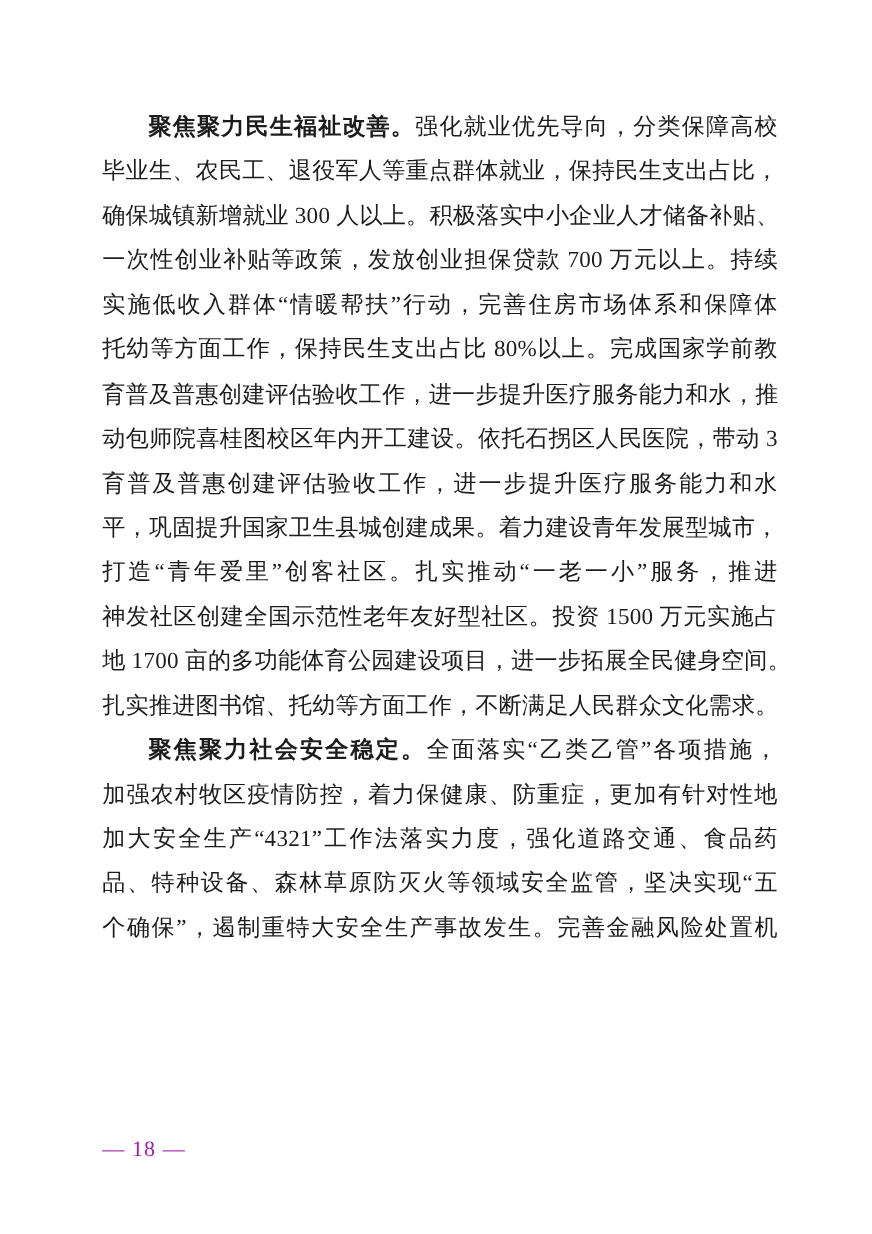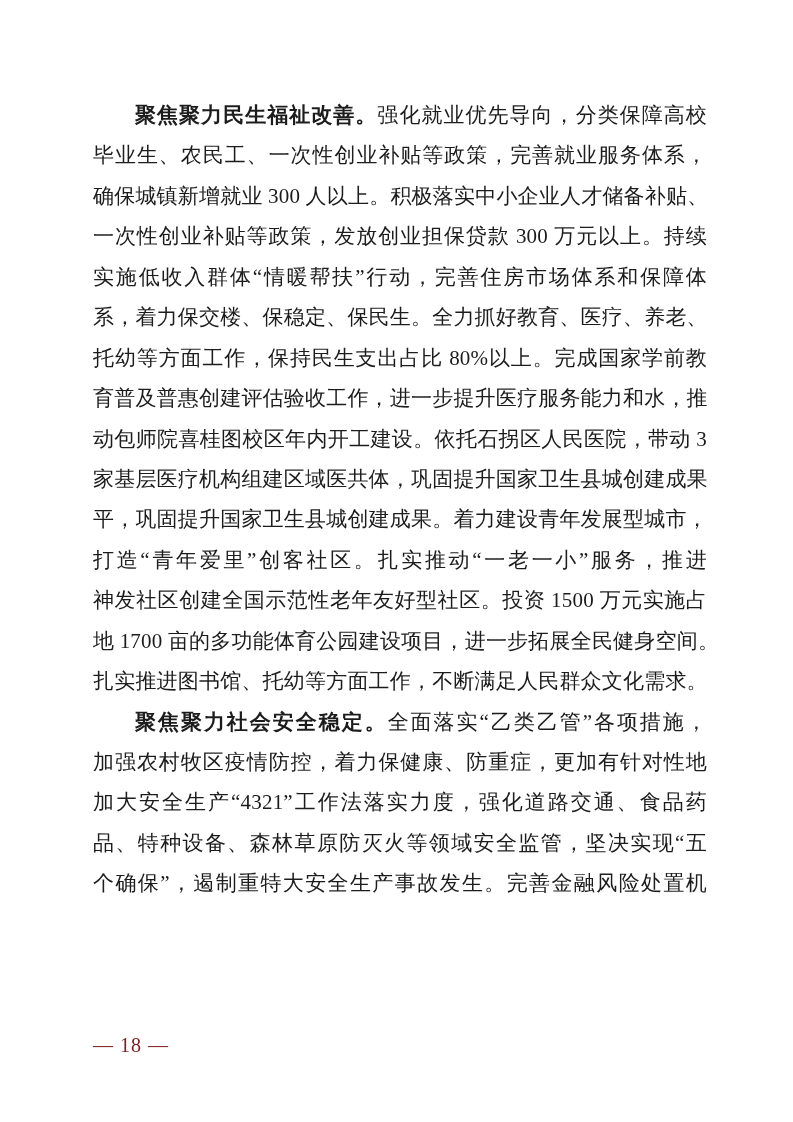--- a/index.html
+++ b/index.html
@@ -36,40 +36,39 @@
   }
   .bold {
     font-weight: 700;
   }
   .pagenum {
     position: absolute;
     left: 93px;
     top: 1033px;
     font-size: 20px;
     line-height: 24px;
-    color: #7f1d1d;
+    color: #a21caf;
     letter-spacing: 1px;
   }
 </style>
 </head>
 <body>
 
 <div class="page">
   <div class="textblock">
 
     <div class="line indent"><span class="bold">聚焦聚力民生福祉改善。</span><span>强化就业优先导向，分类保障高校</span></div>
-    <div class="line">毕业生、农民工、一次性创业补贴等政策，完善就业服务体系，</div>
+    <div class="line">毕业生、农民工、退役军人等重点群体就业，保持民生支出占比，</div>
     <div class="line">确保城镇新增就业 300 人以上。积极落实中小企业人才储备补贴、</div>
-    <div class="line">一次性创业补贴等政策，发放创业担保贷款 300 万元以上。持续</div>
+    <div class="line">一次性创业补贴等政策，发放创业担保贷款 700 万元以上。持续</div>
     <div class="line">实施低收入群体“情暖帮扶”行动，完善住房市场体系和保障体</div>
-    <div class="line">系，着力保交楼、保稳定、保民生。全力抓好教育、医疗、养老、</div>
     <div class="line">托幼等方面工作，保持民生支出占比 80%以上。完成国家学前教</div>
     <div class="line">育普及普惠创建评估验收工作，进一步提升医疗服务能力和水，推</div>
     <div class="line">动包师院喜桂图校区年内开工建设。依托石拐区人民医院，带动 3</div>
-    <div class="line">家基层医疗机构组建区域医共体，巩固提升国家卫生县城创建成果</div>
+    <div class="line">育普及普惠创建评估验收工作，进一步提升医疗服务能力和水</div>
     <div class="line">平，巩固提升国家卫生县城创建成果。着力建设青年发展型城市，</div>
     <div class="line">打造“青年爱里”创客社区。扎实推动“一老一小”服务，推进</div>
     <div class="line">神发社区创建全国示范性老年友好型社区。投资 1500 万元实施占</div>
     <div class="line">地 1700 亩的多功能体育公园建设项目，进一步拓展全民健身空间。</div>
     <div class="line">扎实推进图书馆、托幼等方面工作，不断满足人民群众文化需求。</div>
 
     <div class="line indent"><span class="bold">聚焦聚力社会安全稳定。</span><span>全面落实“乙类乙管”各项措施，</span></div>
     <div class="line">加强农村牧区疫情防控，着力保健康、防重症，更加有针对性地</div>
     <div class="line">加大安全生产“4321”工作法落实力度，强化道路交通、食品药</div>
     <div class="line">品、特种设备、森林草原防灭火等领域安全监管，坚决实现“五</div>

